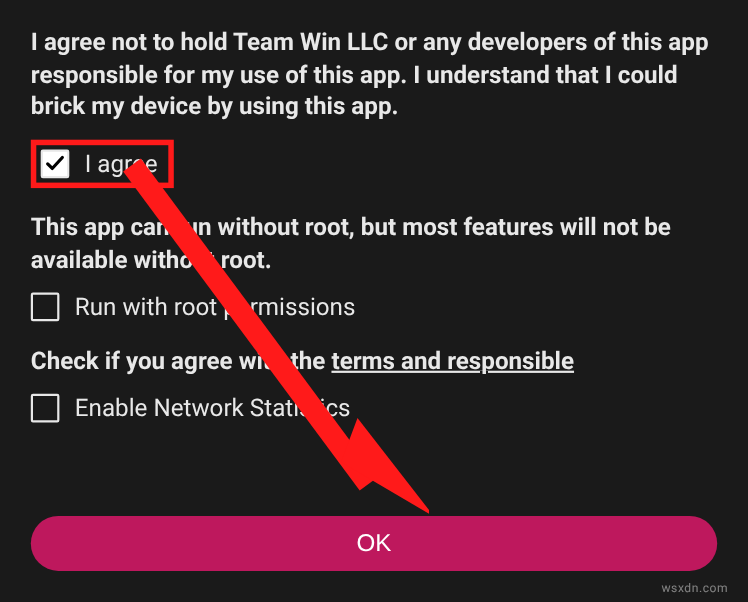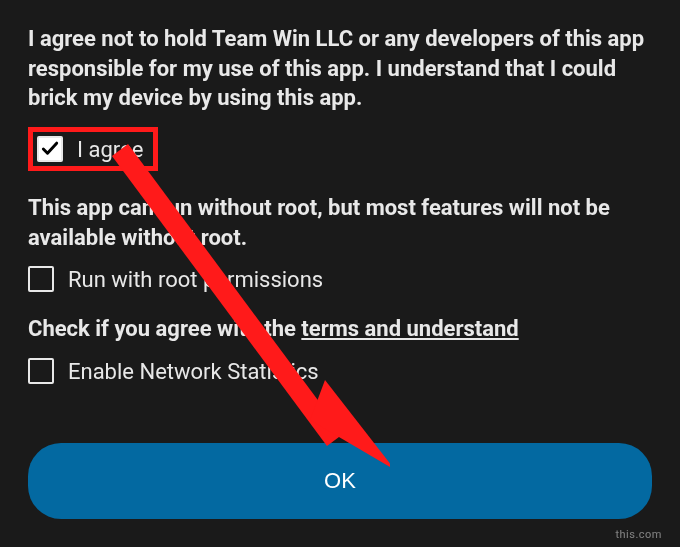--- a/index.html
+++ b/index.html
@@ -63,22 +63,22 @@
       padding: 4px 10px 4px 4px;
     }
     .underline-link {
       text-decoration: underline;
     }
     .ok-button {
       position: absolute;
       bottom: 28px;
       left: 28px;
       right: 28px;
-      height: 76px;
-      background: #0369a1;
+      height: 50px;
+      background: #be185d;
       border-radius: 33px;
       display: flex;
       align-items: center;
       justify-content: center;
       font-size: 22px;
       font-weight: 500;
       color: #ffffff;
       cursor: pointer;
       border: none;
     }
@@ -119,21 +119,21 @@
 <div class="disclaimer-text">This app can run without root, but most features will not be available without root.</div>
 
 <div class="checkbox-row">
   <span class="checkbox">
     
   </span>
   <span class="checkbox-label">Run with root permissions</span>
 </div>
 
 <div class="disclaimer-text">
-  <span>Check if you agree with the </span><span class="underline-link">terms and understand</span>
+  <span>Check if you agree with the </span><span class="underline-link">terms and responsible</span>
 </div>
 
 <div class="checkbox-row">
   <span class="checkbox">
     
   </span>
   <span class="checkbox-label">Enable Network Statistics</span>
 </div>
 
 <button class="ok-button">OK</button>
@@ -141,13 +141,13 @@
 <svg class="arrow-annotation" viewBox="0 0 300 330">
   <defs>
     <marker id="arrowhead" markerWidth="12" markerHeight="12" refX="6" refY="6" orient="auto">
       <path d="M0,0 L12,6 L0,12 Z" fill="#ff1a1a"></path>
     </marker>
   </defs>
   <line x1="30" y1="10" x2="245" y2="300" stroke="#ff1a1a" stroke-width="20"></line>
   <polygon points="220,280 305,330 235,240" fill="#ff1a1a"></polygon>
 </svg>
 
-<div class="watermark">this.com</div>
+<div class="watermark">wsxdn.com</div>
 
 </body></html>

